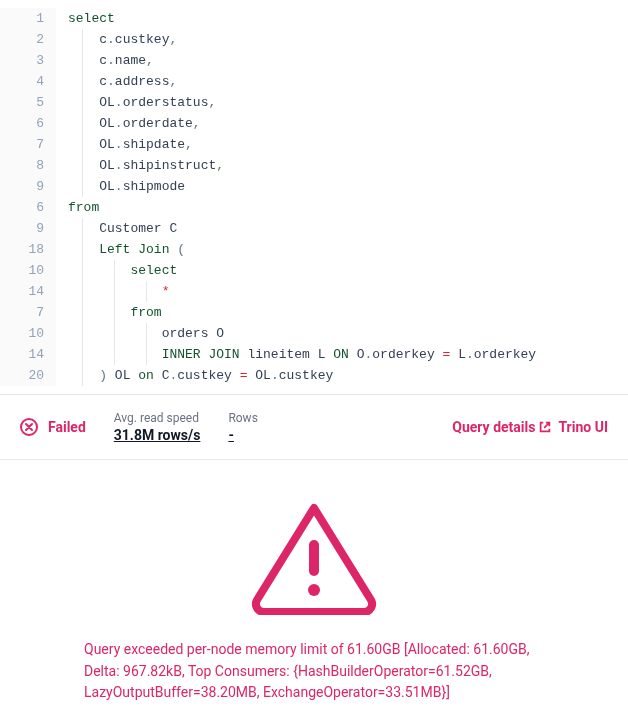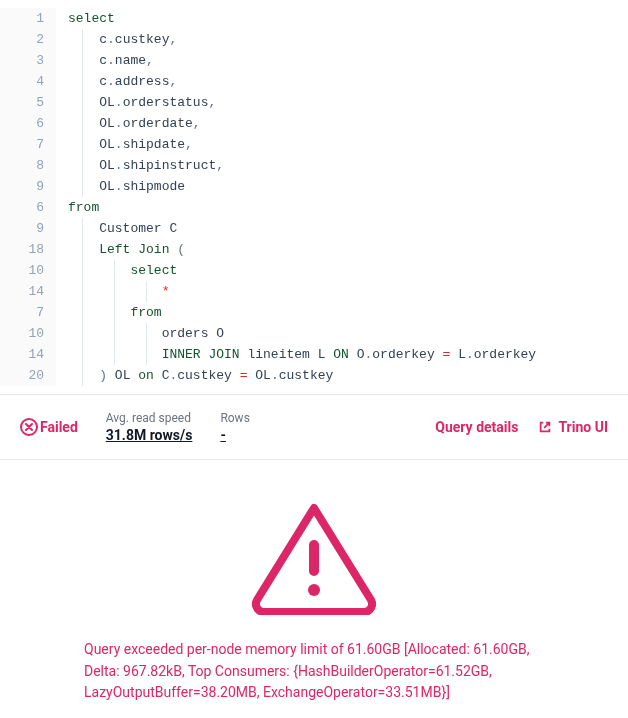--- a/index.html
+++ b/index.html
@@ -48,21 +48,21 @@
     .status-bar {
       display: flex;
       align-items: center;
       padding: 16px 20px;
       gap: 28px;
       border-bottom: 1px solid #e5e7eb;
     }
     .status-left {
       display: flex;
       align-items: center;
-      gap: 2px;
+      gap: 10px;
     }
     .fail-icon {
       width: 18px;
       height: 18px;
       border: 2px solid #dc2668;
       border-radius: 50%;
       display: flex;
       align-items: center;
       justify-content: center;
       color: #dc2668;
@@ -86,21 +86,21 @@
     .stat-value {
       font-size: 14px;
       font-weight: 700;
       color: #111827;
       text-decoration: underline;
     }
     .status-right {
       margin-left: auto;
       display: flex;
       align-items: center;
-      gap: 20px;
+      gap: 3px;
     }
     .link-btn {
       color: #dc2668;
       font-weight: 700;
       font-size: 14px;
       display: flex;
       align-items: center;
       gap: 6px;
       cursor: pointer;
     }

